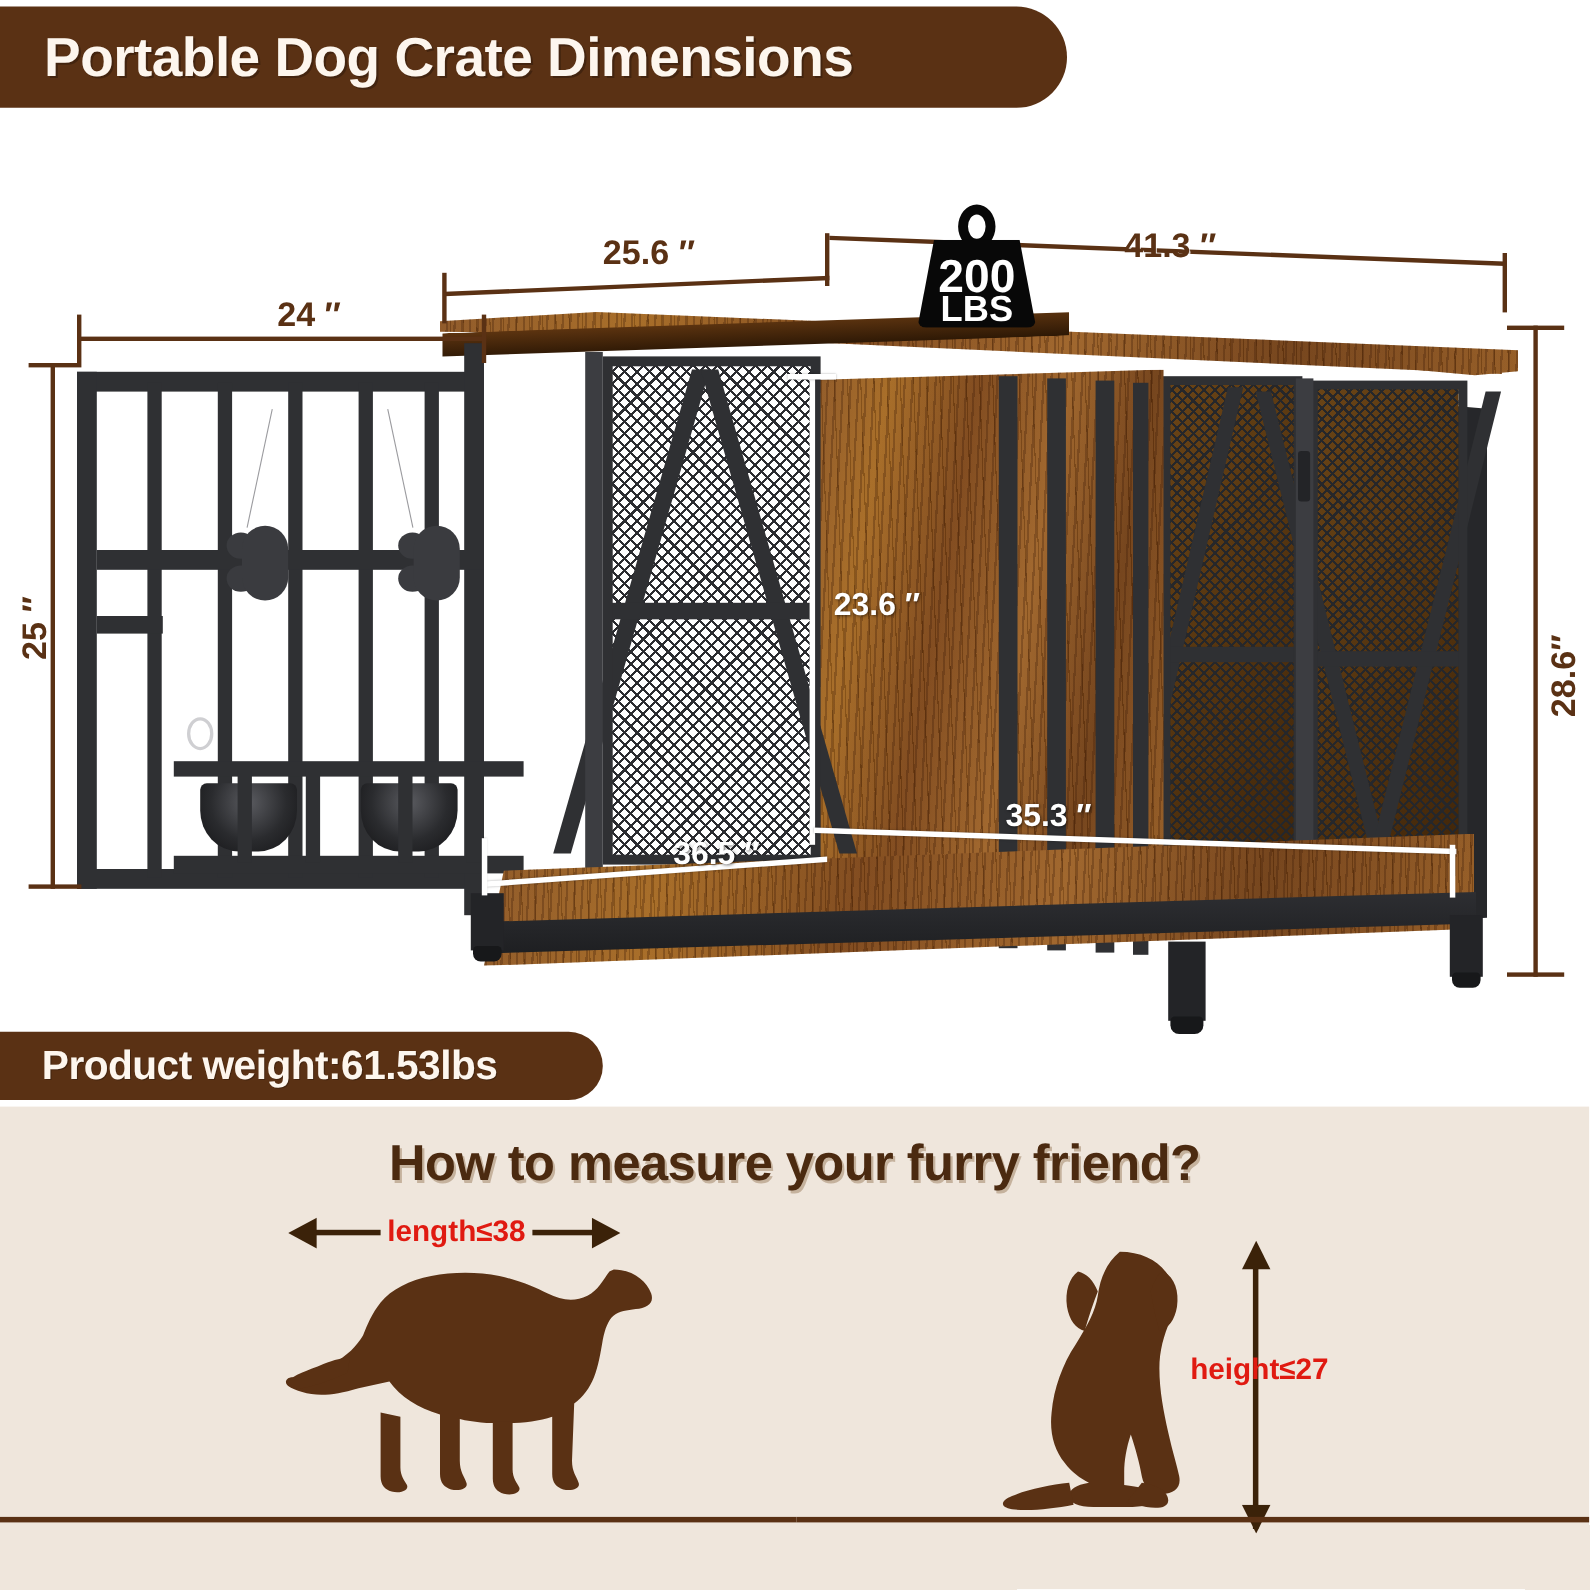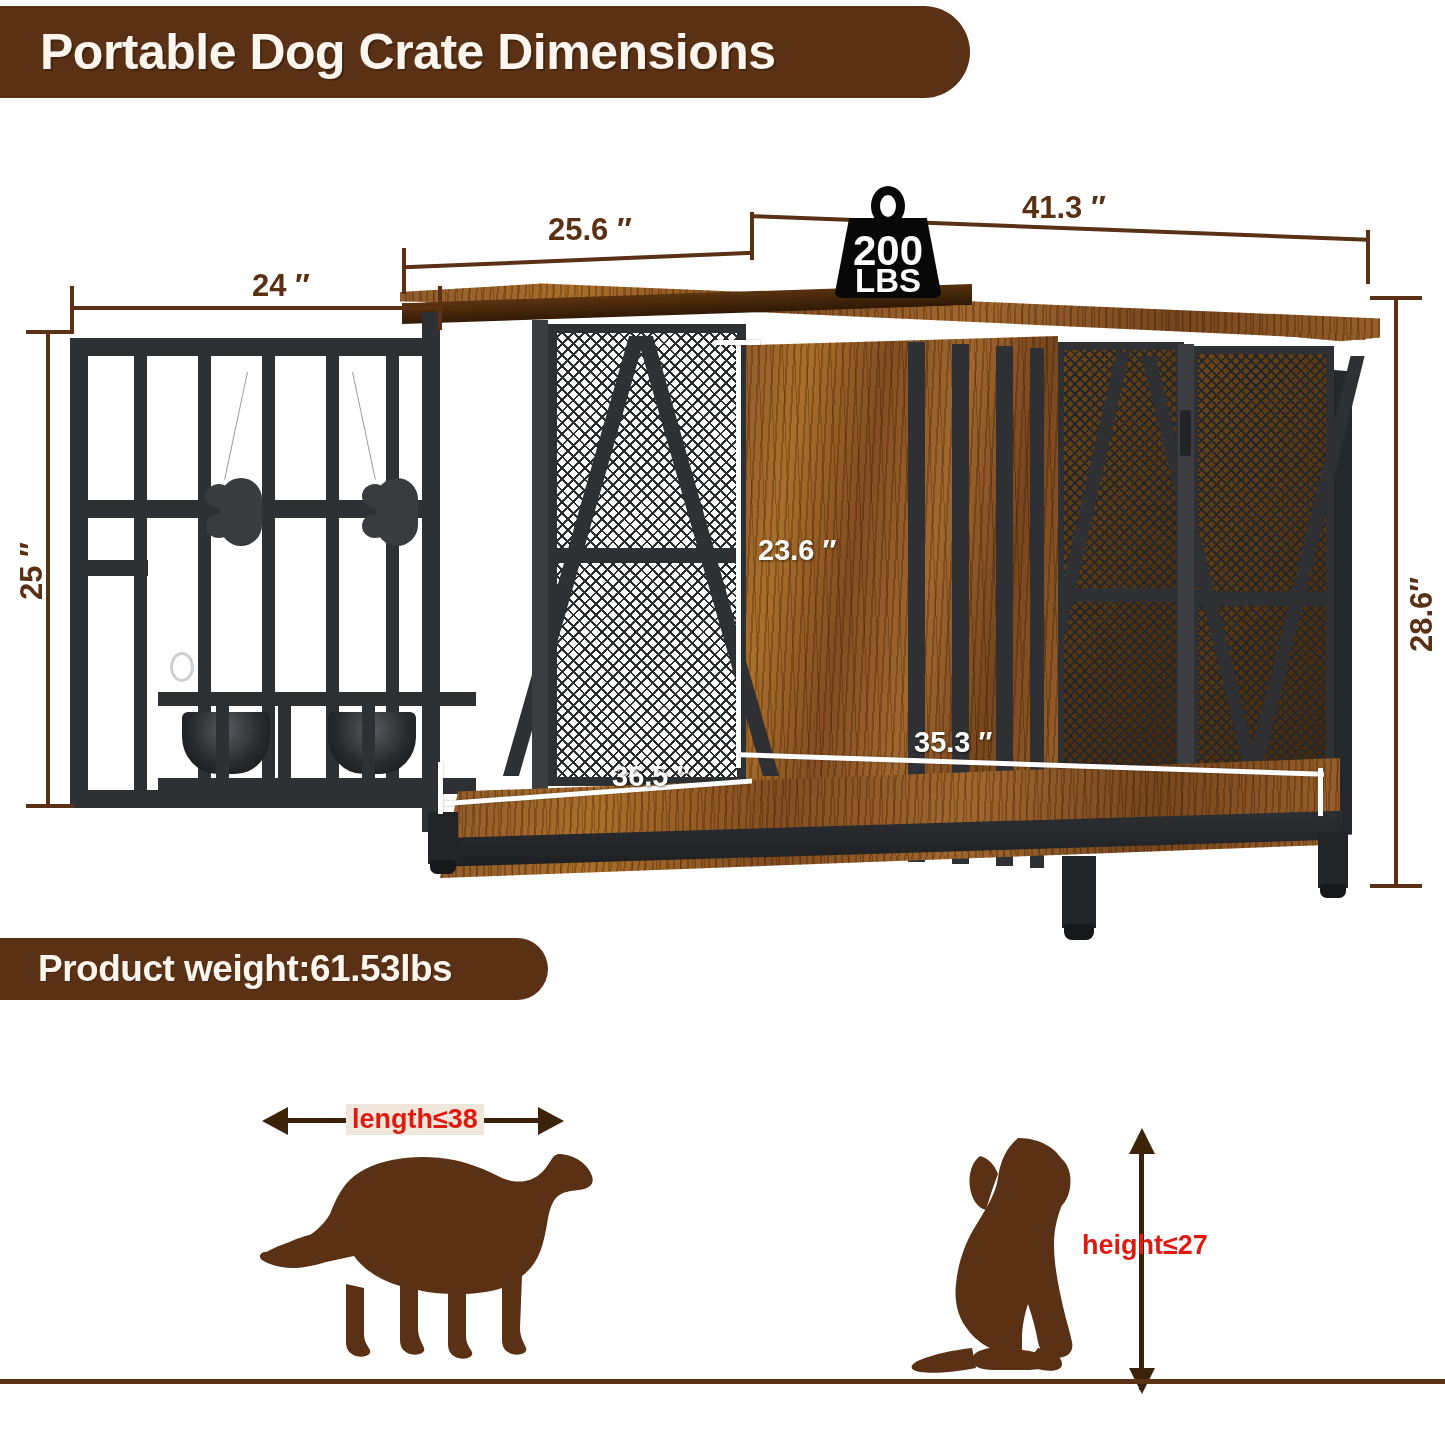--- a/index.html
+++ b/index.html
@@ -316,21 +316,21 @@
     <div class="mline" style="left:26px;top:804px;width:48px;height:4px;"></div>
     <div class="dim-brown rot-left" style="left:14px;top:600px;">25 ″</div>
 
     <div class="mline" style="left:404px;top:258px;width:350px;height:4px;transform:skewY(-2.4deg);"></div>
     <div class="mline" style="left:402px;top:248px;width:4px;height:46px;"></div>
     <div class="mline" style="left:750px;top:212px;width:4px;height:48px;"></div>
     <div class="dim-brown" style="left:548px;top:212px;">25.6 ″</div>
 
     <div class="mline" style="left:754px;top:226px;width:614px;height:4px;transform:skewY(2.2deg);"></div>
     <div class="mline" style="left:1366px;top:230px;width:4px;height:54px;"></div>
-    <div class="dim-brown" style="left:1022px;top:190px;">41.3 ″</div>
+    <div class="dim-brown" style="left:1022px;top:206px;">41.3 ″</div>
 
     <div class="mline" style="left:1394px;top:296px;width:4px;height:592px;"></div>
     <div class="mline" style="left:1370px;top:296px;width:52px;height:4px;"></div>
     <div class="mline" style="left:1370px;top:884px;width:52px;height:4px;"></div>
     <div class="dim-brown rot-left" style="left:1404px;top:652px;">28.6″</div>
 
     <div class="wline" style="left:736px;top:340px;width:5px;height:428px;"></div>
     <div class="wline" style="left:716px;top:340px;width:44px;height:5px;"></div>
     <div class="dim-white" style="left:758px;top:534px;">23.6 ″</div>
 
@@ -348,20 +348,23 @@
       <div class="t t1">200</div>
       <div class="t t2">LBS</div>
     </div>
 
   </div>
 
   <div class="banner" id="weight-banner">
     <span>Product weight:61.53lbs</span>
   </div>
 
+  <div id="lower-section">
+    <div id="measure-heading">How to measure your furry friend?</div>
+  </div>
 
   <div class="arrowline" style="left:272px;top:1118px;width:280px;height:5px;"></div>
   <svg class="dogsvg" style="left:262px;top:1106px;" width="26" height="30" viewBox="0 0 26 30">
     <polygon points="0,15 26,1 26,29" fill="#3b2209"></polygon>
   </svg>
   <svg class="dogsvg" style="left:538px;top:1106px;" width="26" height="30" viewBox="0 0 26 30">
     <polygon points="26,15 0,1 0,29" fill="#3b2209"></polygon>
   </svg>
   <div class="dim-red" style="left:346px;top:1104px;background:#efe6dc;padding:0 6px;">length≤38</div>
 

